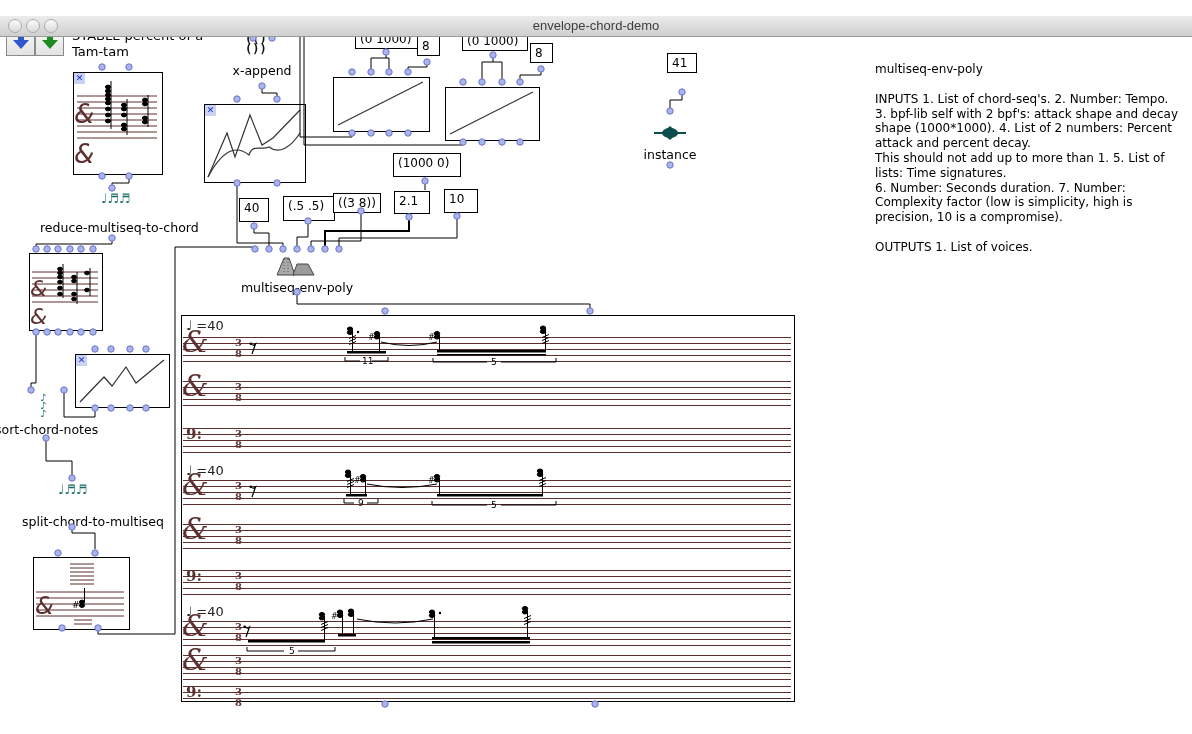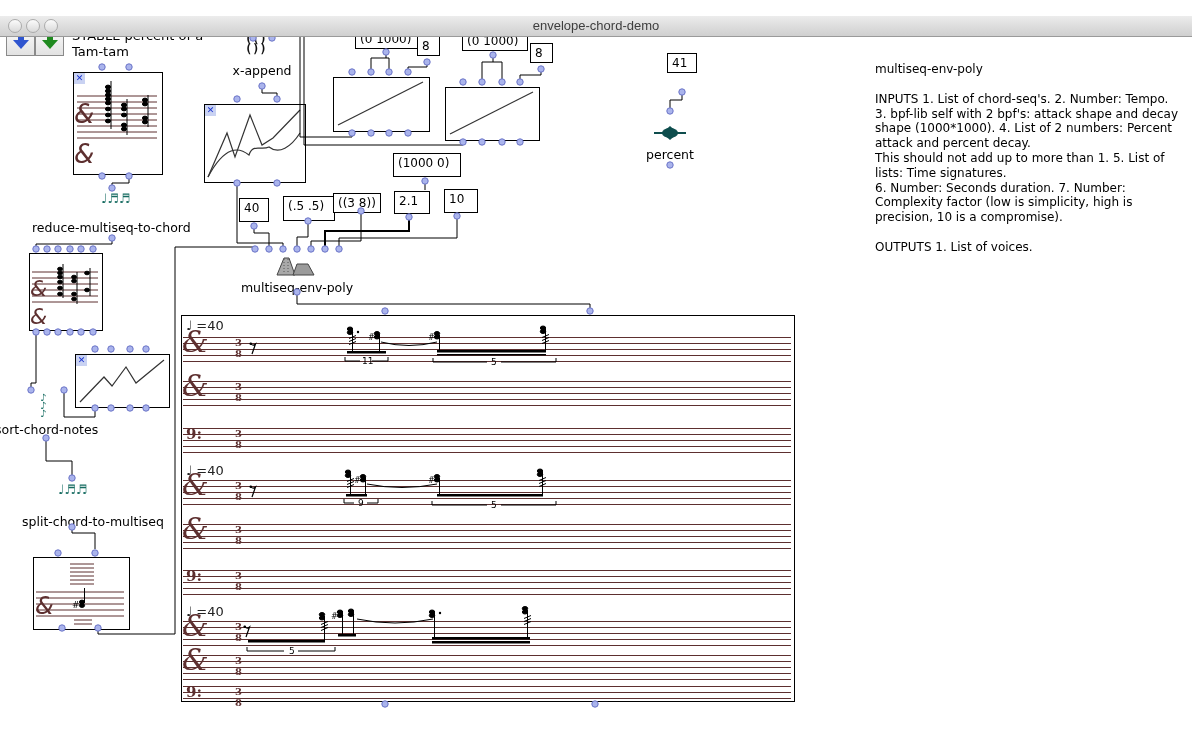--- a/index.html
+++ b/index.html
@@ -101,21 +101,21 @@
         <ellipse cx="71" cy="27" rx="2.6" ry="1.9"></ellipse>
           <ellipse cx="71" cy="31" rx="2.6" ry="1.9"></ellipse>
         <ellipse cx="71" cy="45" rx="2.6" ry="1.9"></ellipse>
           <ellipse cx="71" cy="49" rx="2.6" ry="1.9"></ellipse>
       </g>
     </svg>
   </div>
   <div class="xmark" style="left:74px;top:73px">✕</div>
 
   <div class="tealicon" style="left:101px;top:195px;font-size:13px">♩♬♬</div>
-  <div class="nodelabel" style="left:32px;top:220px;width:156px">reduce-multiseq-to-chord</div>
+  <div class="nodelabel" style="left:40px;top:220px;width:156px">reduce-multiseq-to-chord</div>
 
   <div class="box" style="left:29px;top:253px;width:72px;height:76px">
     <svg width="70" height="74">
       <g stroke="#5d2f2f" stroke-width="1">
         <path d="M2,18H68 M2,24H68 M2,30H68 M2,36H68 M2,42H68 M2,48H68"></path>
       </g>
       <text x="0" y="42" font-size="22" font-style="italic" fill="#5d2f2f" font-family="DejaVu Serif,serif">&amp;</text>
       <text x="0" y="70" font-size="22" font-style="italic" fill="#5d2f2f" font-family="DejaVu Serif,serif">&amp;</text>
       <g fill="#000" stroke="#000">
         <line x1="33" y1="10" x2="33" y2="44"></line>
@@ -208,21 +208,21 @@
     <polygon points="17,20 21,9 32,9 38,20" fill="#9b9b9b" stroke="#444"></polygon>
     <path d="M8,4V19 M12,4V19" stroke="#555" stroke-dasharray="1,2" fill="none"></path>
   </svg>
   <div class="nodelabel" style="left:237px;top:280px;width:120px">multiseq-env-poly</div>
 
   <svg style="position:absolute;left:653px;top:124px;z-index:2" width="34" height="18">
     <line x1="1" y1="9" x2="33" y2="9" stroke="#0e4d4d" stroke-width="2"></line>
     <polygon points="9,9 17,2 25,9 17,16" fill="#0e4d4d"></polygon>
     <ellipse cx="17" cy="9" rx="8" ry="5" fill="#0e4d4d"></ellipse>
   </svg>
-  <div class="nodelabel" style="left:640px;top:147px;width:60px">percent</div>
+  <div class="nodelabel" style="left:640px;top:147px;width:60px">instance</div>
 
 
   <div id="panel"></div>
 
   <div id="doc">
     <div class="docp">multiseq-env-poly</div>
     <div class="docp">INPUTS 1. List of chord-seq's. 2. Number: Tempo.
 3. bpf-lib self with 2 bpf's: attack shape and decay
 shape (1000*1000). 4. List of 2 numbers: Percent
 attack and percent decay.

